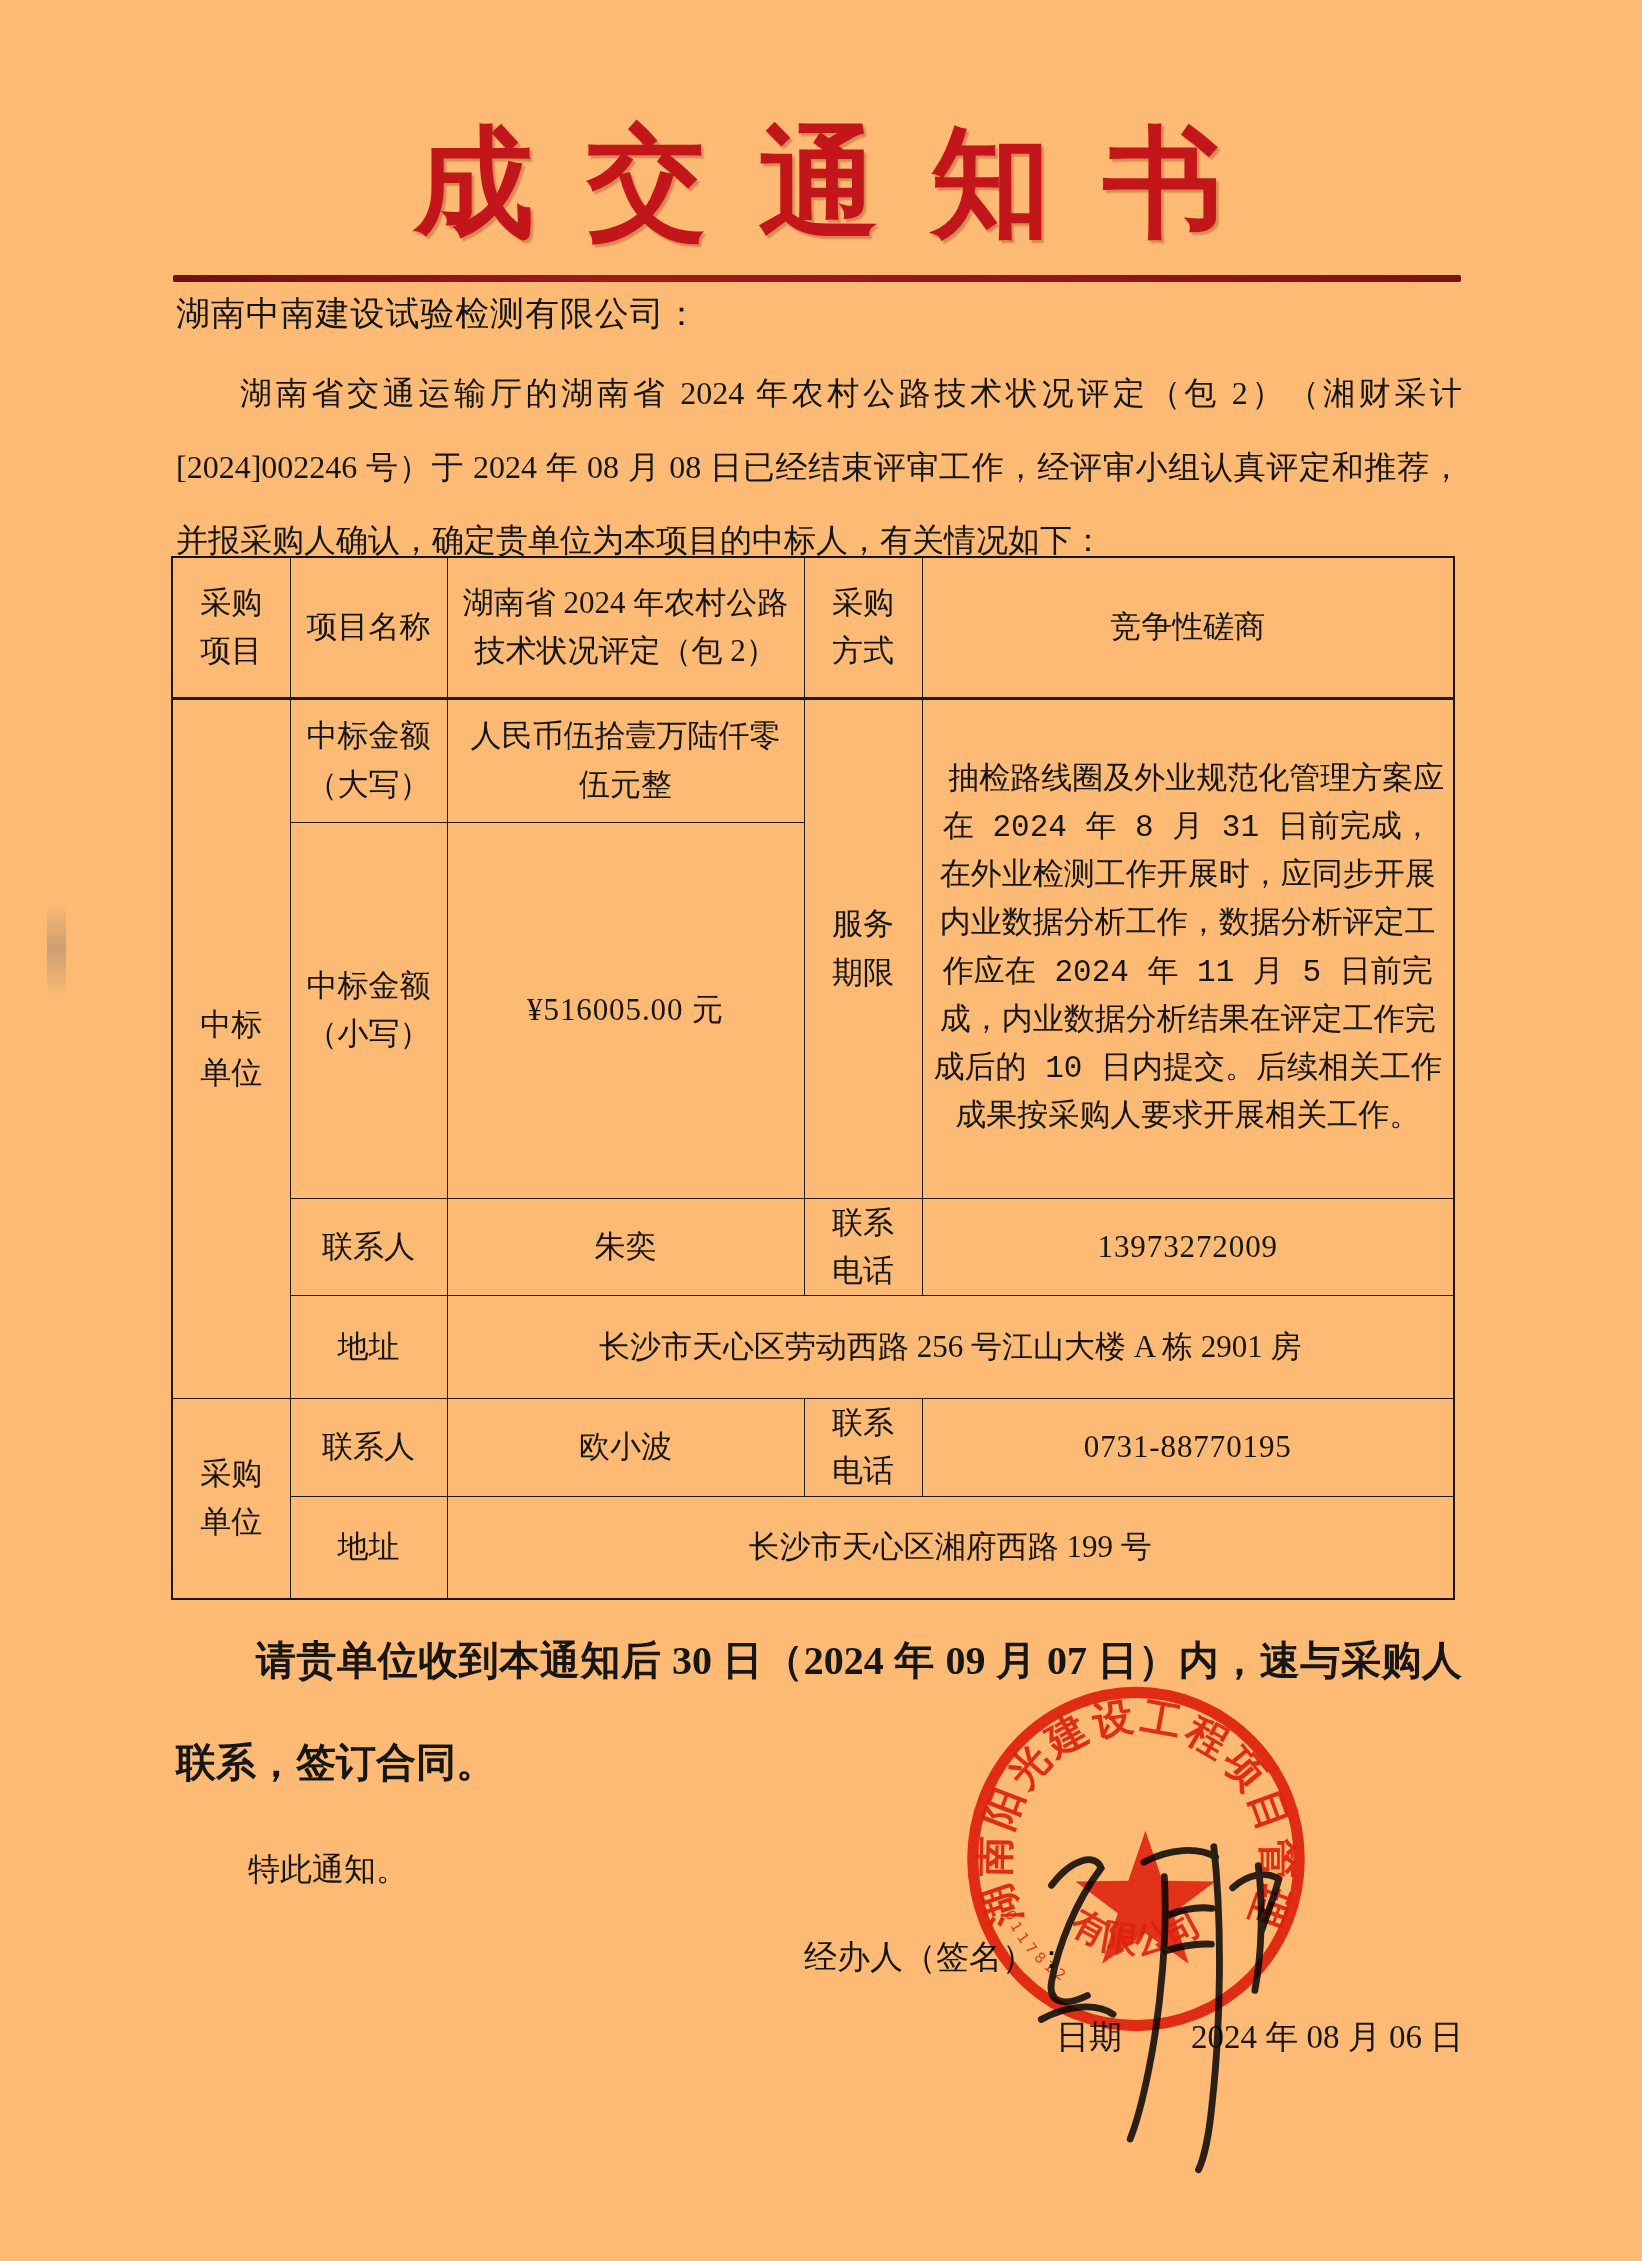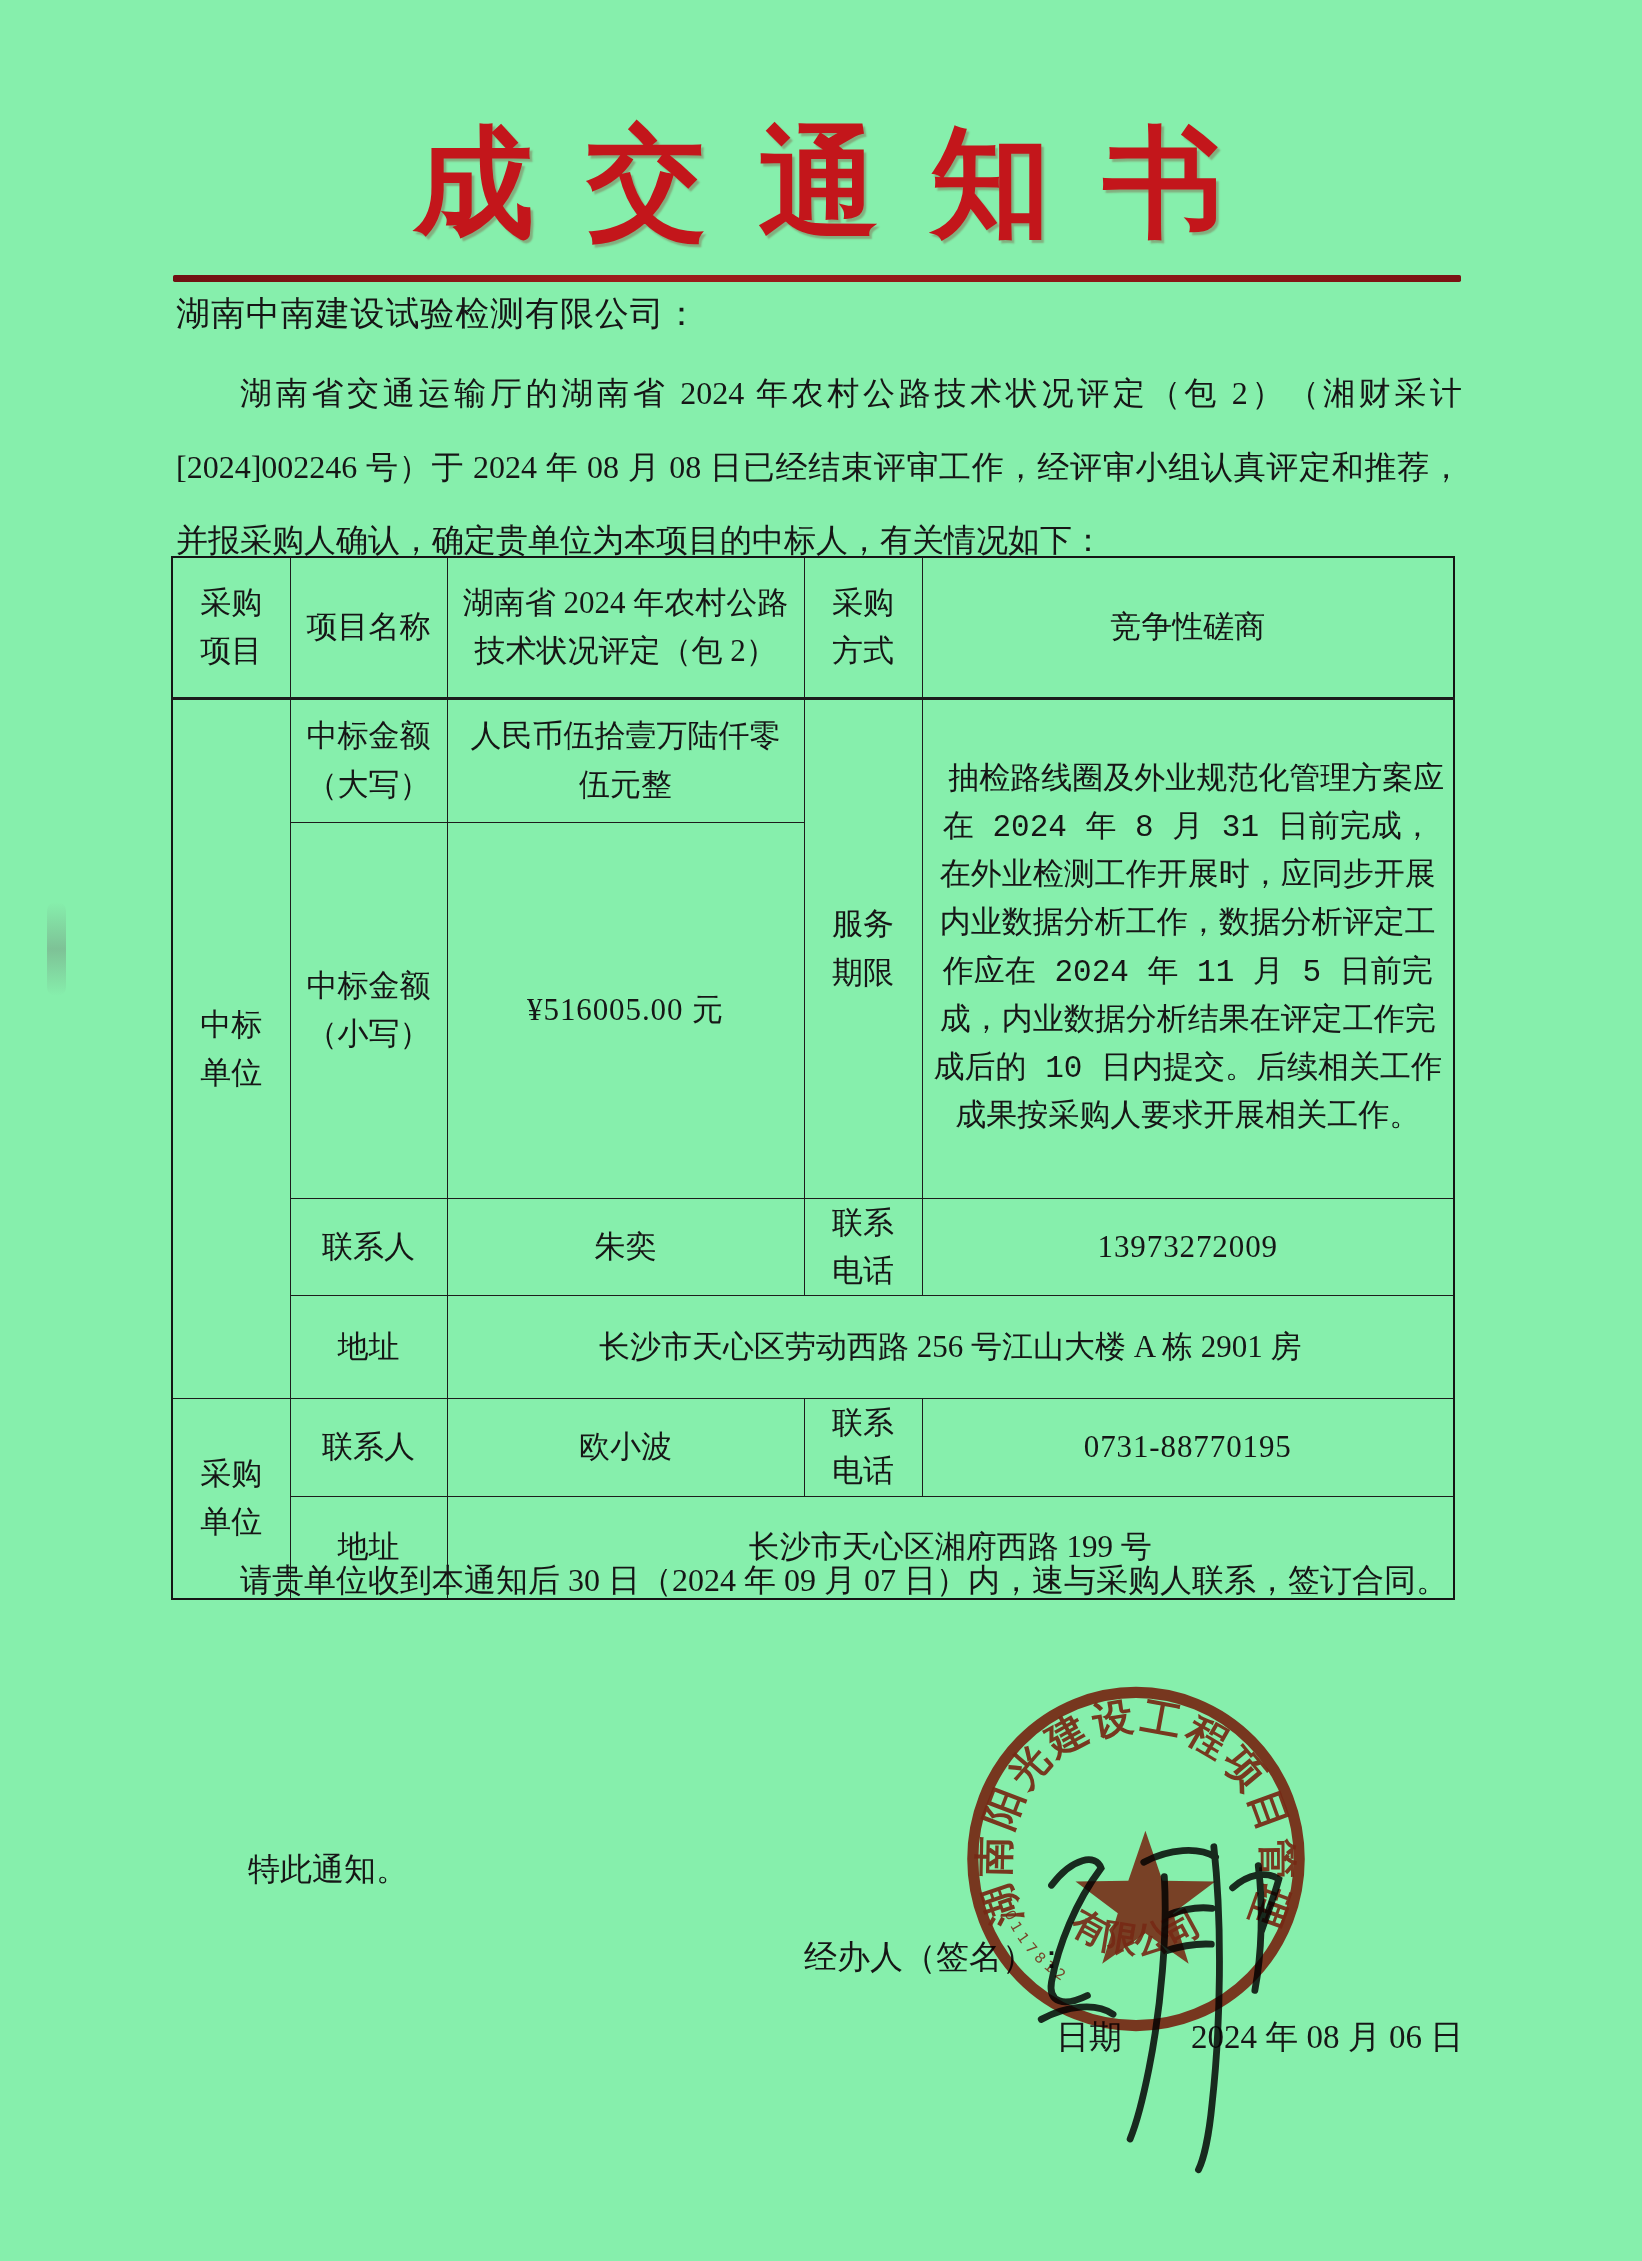--- a/index.html
+++ b/index.html
@@ -1,18 +1,18 @@
 <!DOCTYPE html>
 <html style="font-size:13.7px"><head>
 <meta charset="utf-8">
 <style>
   html,body{margin:0;padding:0;background:#e8e8e8;}
   .page{
     position:relative;width:1642px;height:2261px;margin:0 auto;
-    background:#86efac;overflow:hidden;
+    background:#fdba74;overflow:hidden;
     font-family:"Liberation Serif","DejaVu Serif",serif;
     color:#161616;
   }
   .abs{position:absolute;}
   .doc-title{
     top:109px;left:0;width:1642px;text-align:center;
     font-size:120px;font-weight:bold;color:#c3161b;
     letter-spacing:5.1px;word-spacing:12px;line-height:1.25;
     text-shadow:2.6px 3.4px 1.7px rgba(122,10,10,.28);
   }
@@ -36,22 +36,22 @@
     overflow:hidden;
   }
   table.main{border:2.6px solid #151515;}
   tr.hdr td{border-bottom-width:3.4px;}
   td.svc{
     white-space:normal;text-align:justify;text-indent:.55em;
     font-size:28px;line-height:2.14;padding:0 14.5px;font-family:Liberation Mono, monospace;
   }
   td.money{font-size:32.5px;letter-spacing:0.9px;margin-top:30px;}
   .closing{
-    top:1540px;left:176px;width:1286px;font-size:32px;line-height:2.55;
-    text-align:justify;text-indent:2em;
+    top:1610px;left:176px;width:1286px;font-size:40px;line-height:2.55;
+    text-align:justify;text-indent:2em;font-weight:bold;
   }
   .notice{top:1848px;left:248px;font-size:32px;}
   .signline{font-size:33px;display:flex;align-items:baseline;}
   .agency{top:1847px;left:806px;}
   .agency .gap{display:inline-block;width:32.5px;}
   .handler{top:1935px;left:804px;}
   .dateline{top:2015px;left:1056px;gap:20px;}
   .dateline .gap{display:inline-block;width:29px;}
   .stamp{top:1671px;left:948px;width:376px;height:376px;mix-blend-mode:multiply;}
   .signature{top:1787px;left:966px;width:359px;height:393px;mix-blend-mode:multiply;}

